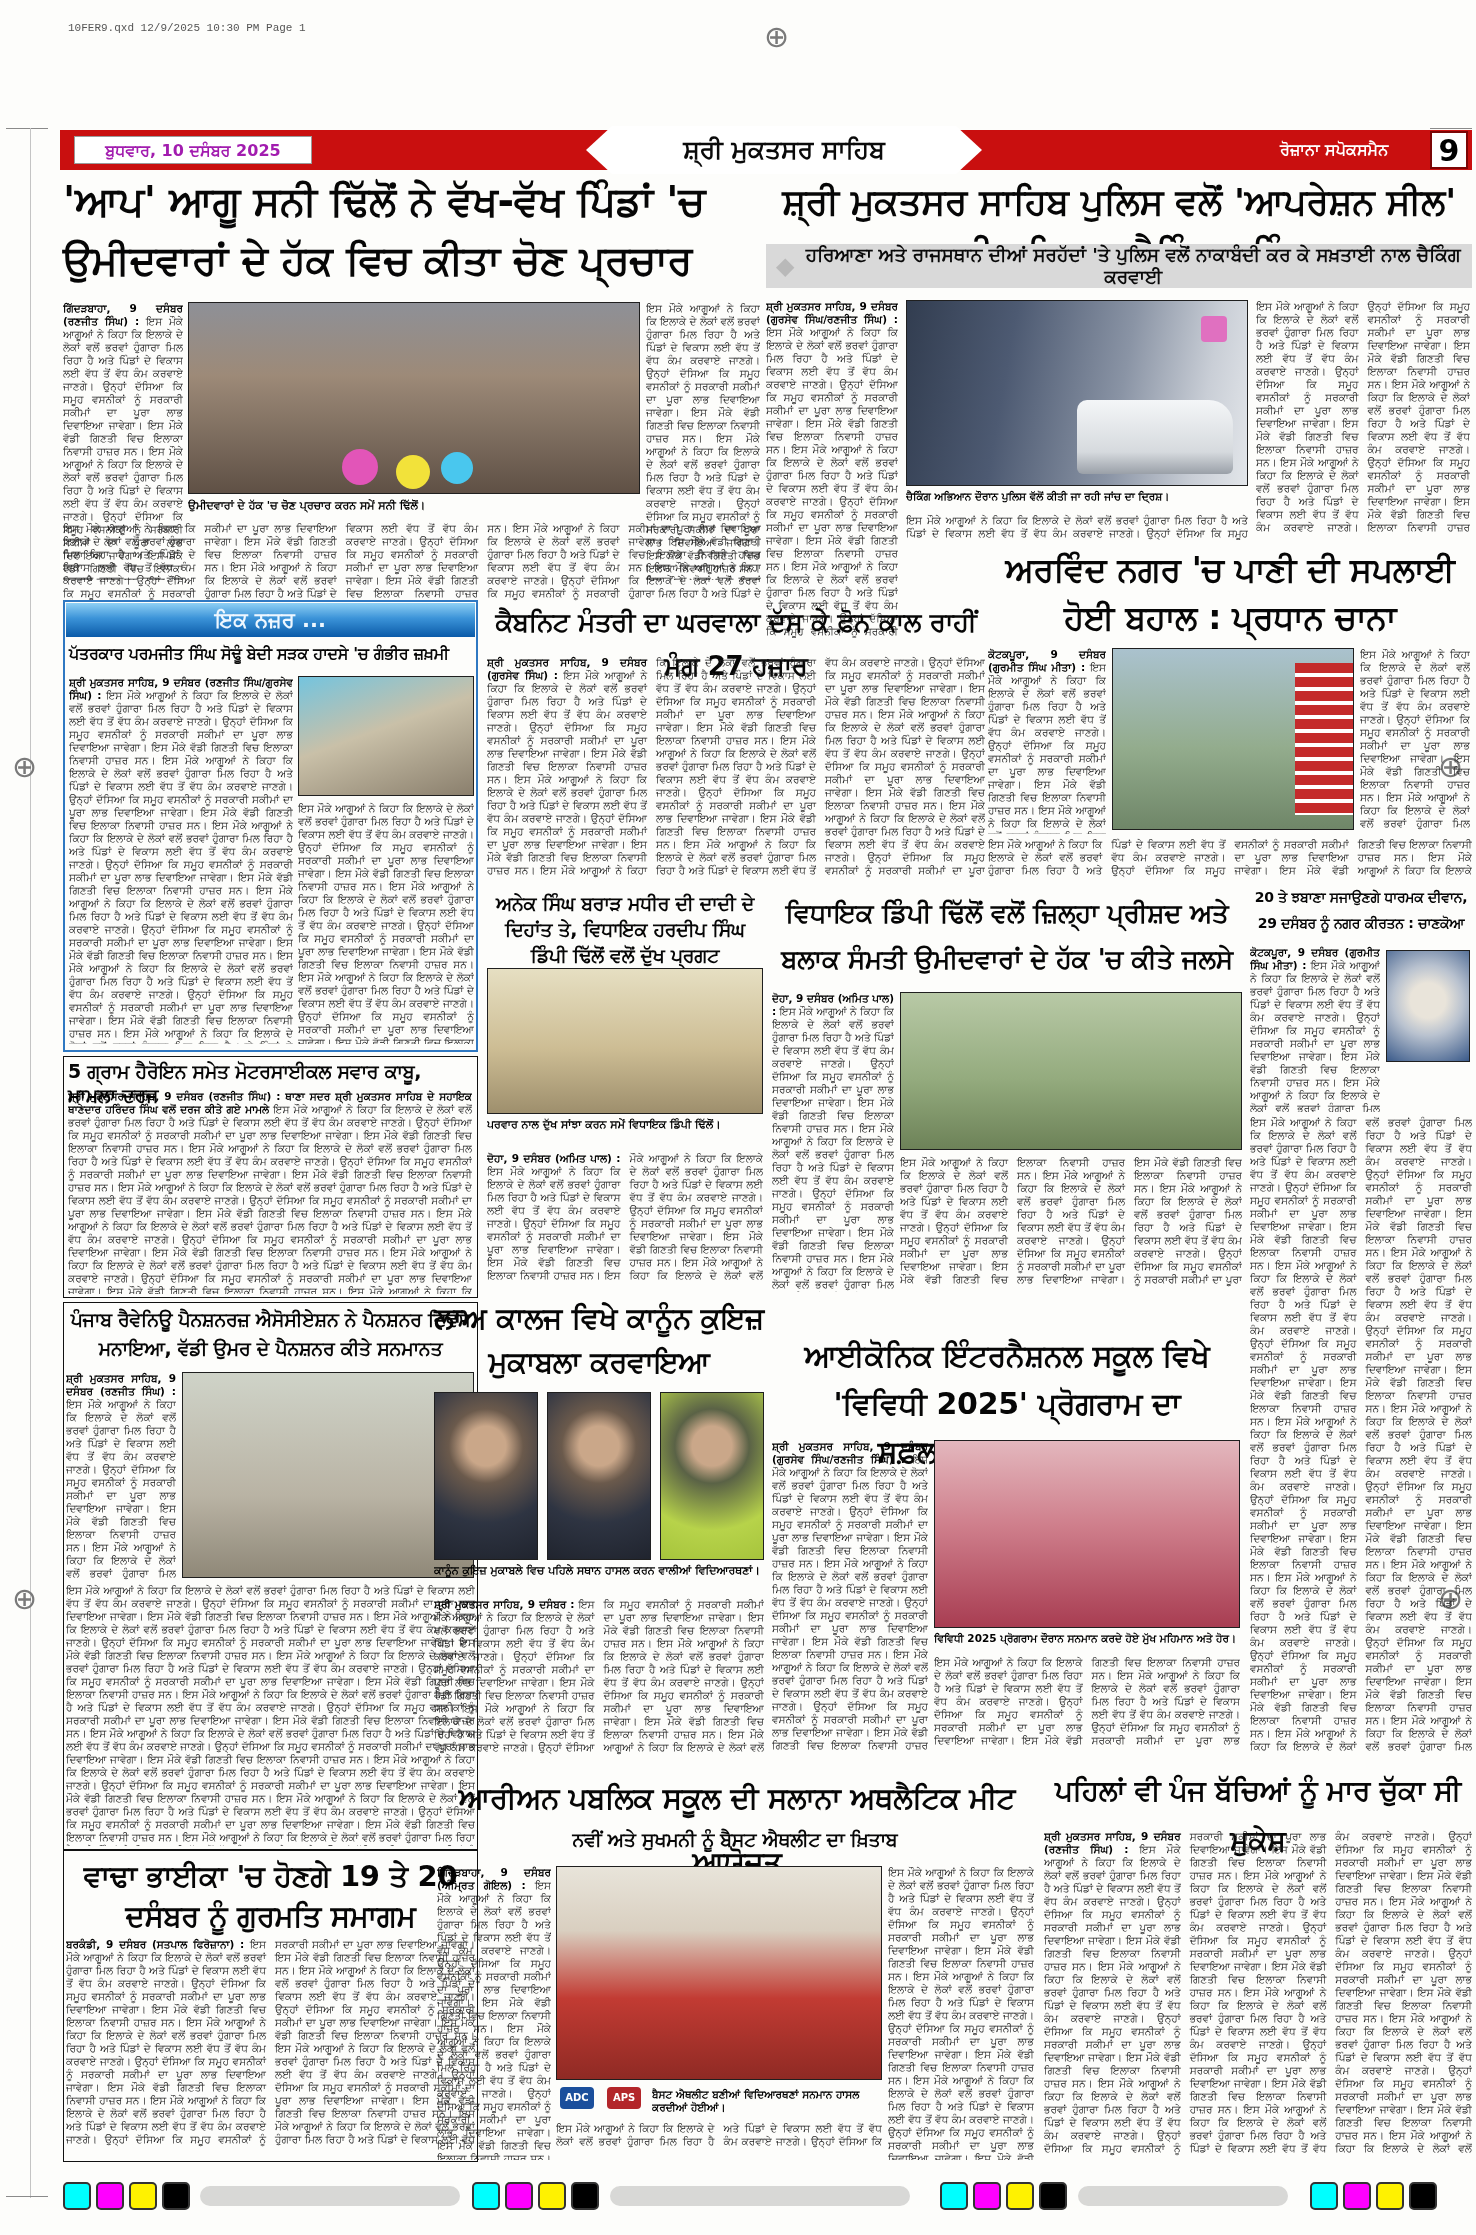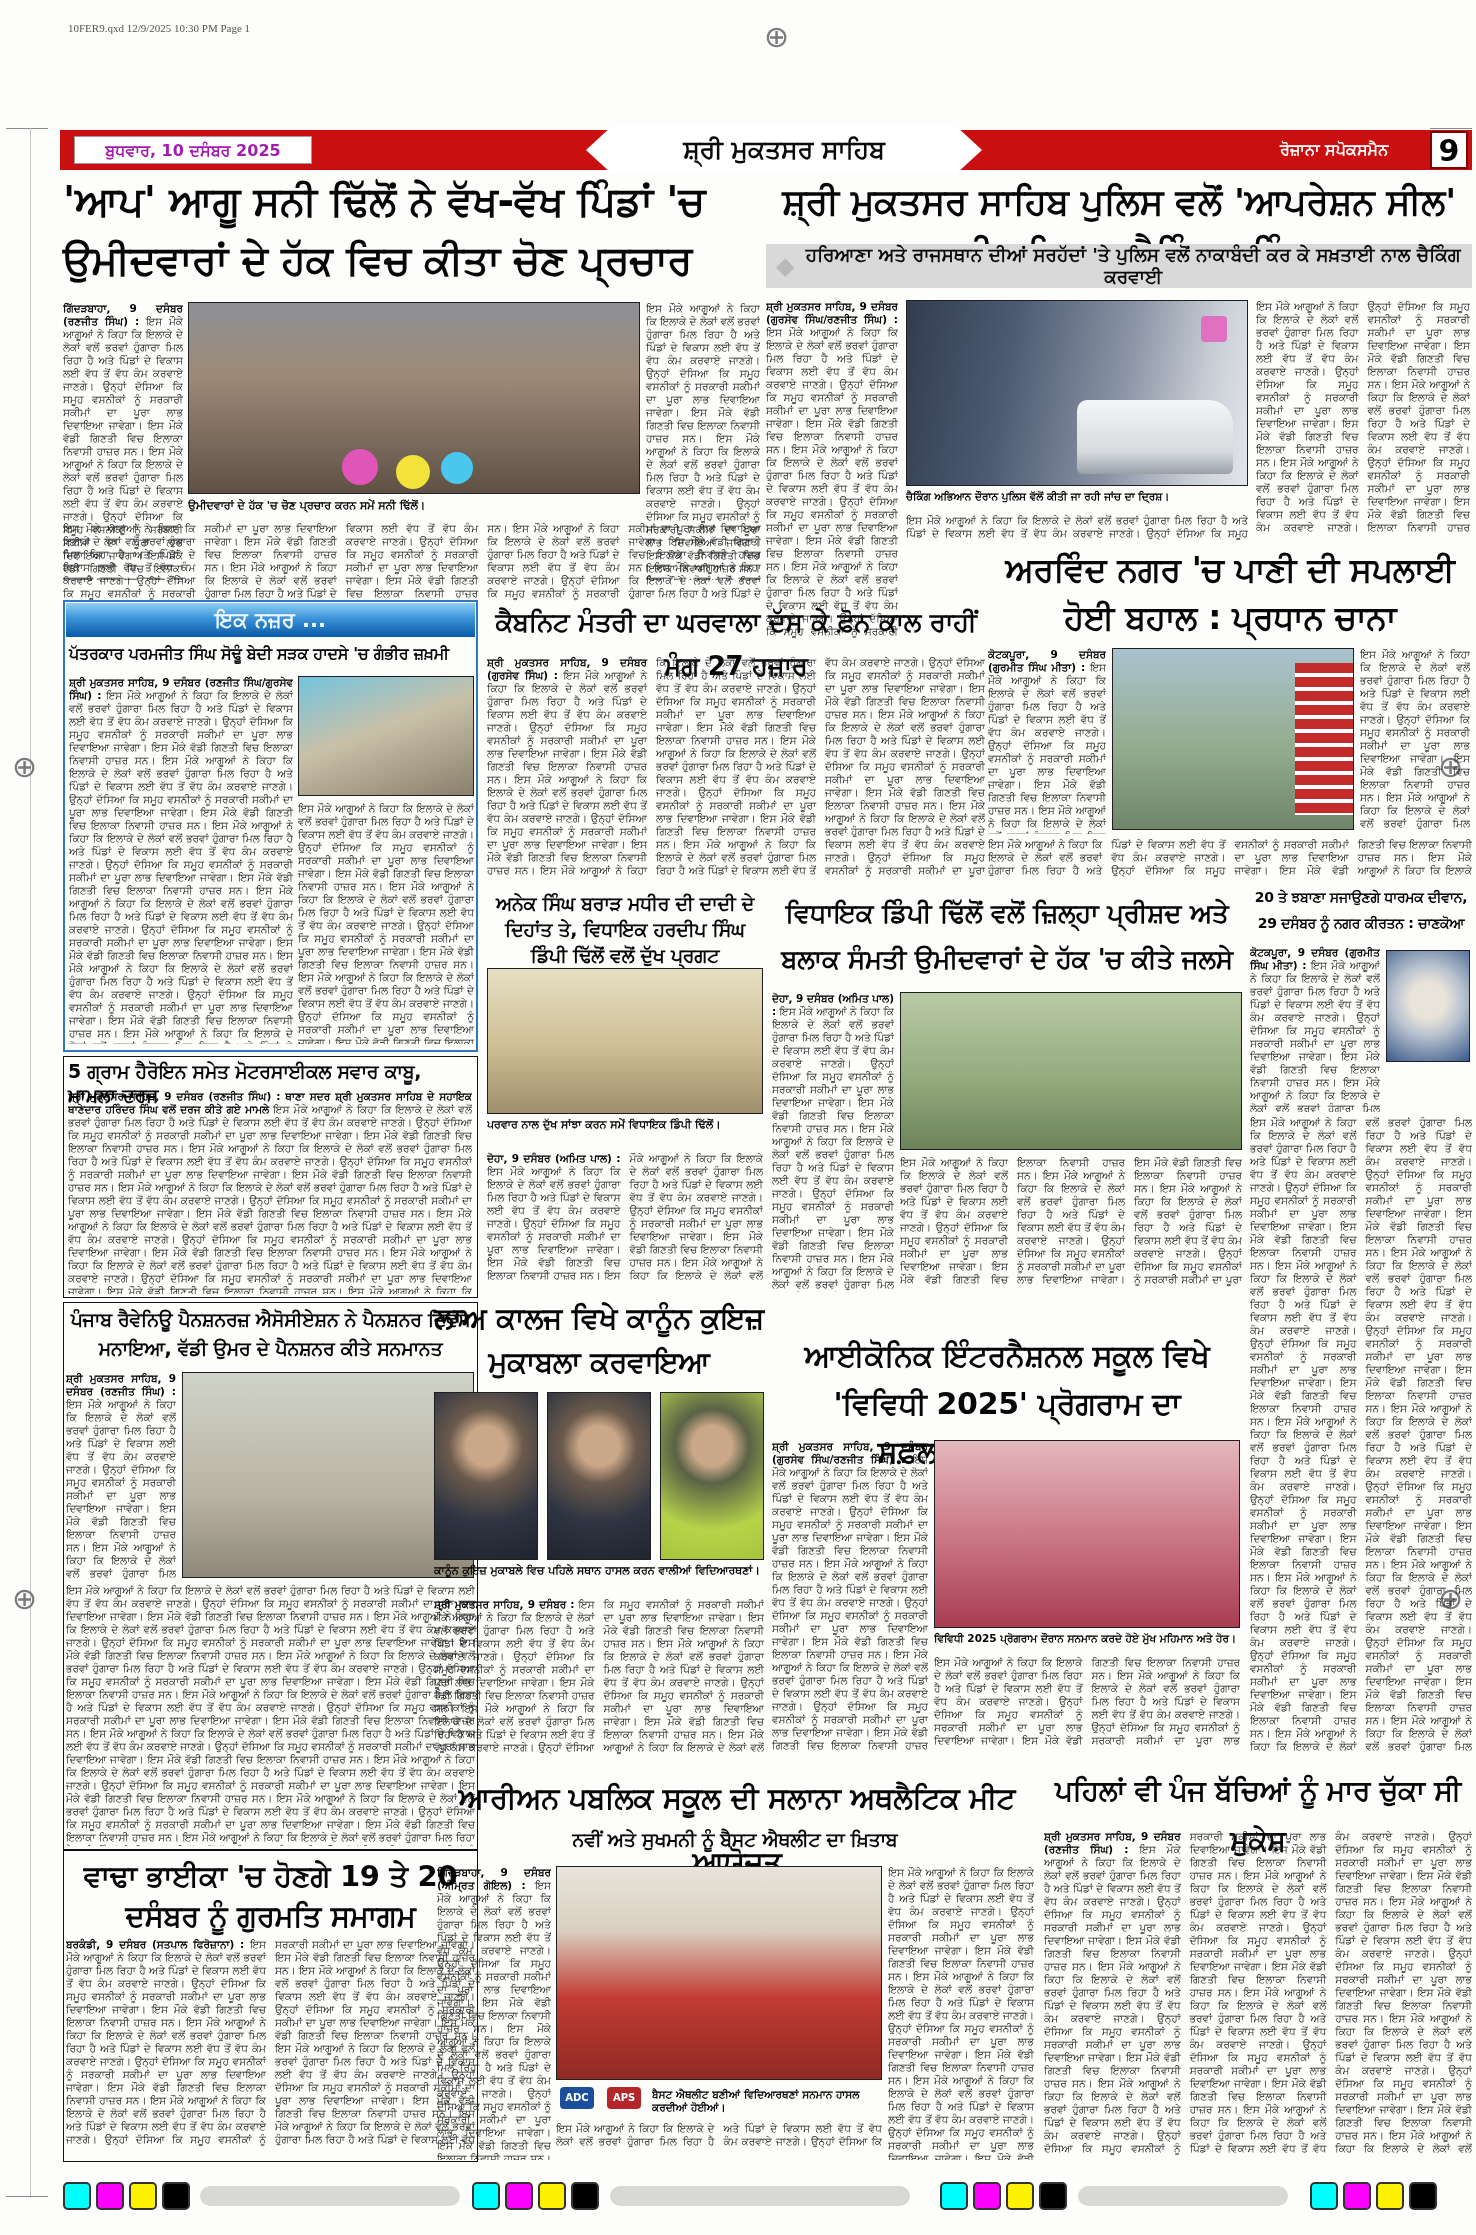--- a/index.html
+++ b/index.html
@@ -11,21 +11,21 @@
   .bd{font-size:10.5px;line-height:13px;text-align:justify;color:#1d1d1d;overflow:hidden}
   .bd b{font-weight:700;color:#000}
   .c2{column-count:2;column-gap:9px}
   .c3{column-count:3;column-gap:9px}
   .c4{column-count:4;column-gap:9px}
   .c5{column-count:5;column-gap:9px}
   .photo{border:1px solid #1f1f1f;overflow:hidden}
   .cap{font-weight:700;font-size:11px;line-height:13px;color:#000;overflow:hidden}
   .box{border:1px solid #111}
   .bluebox{border:2px solid #2f78c2}
-  .slug{font-family:Liberation Serif, serif;font-size:11px;color:#555}
+  .slug{font-family:Liberation Mono, monospace;font-size:11px;color:#555}
   .reg{color:#7a7a7a;font-size:30px;line-height:1}
   .redbar{background:#c90f0f}
   .datebox{background:#fff;border:1px solid #9a9a9a;font-weight:700;font-size:16px;
            display:flex;align-items:center;justify-content:center;color:#a21caf}
   .banner{background:#fff;display:flex;align-items:center;justify-content:center;
           font-weight:700;font-size:25px;color:#0a0a0a;
           clip-path:polygon(0 50%,26px 0,calc(100% - 26px) 0,100% 50%,calc(100% - 26px) 100%,26px 100%)}
   .papername{color:#fff;font-weight:700;font-size:16px;text-align:left}
   .pagenum{background:#fff;border:2px solid #7c0606;color:#000;font-weight:700;font-size:30px;
            display:flex;align-items:center;justify-content:center}

